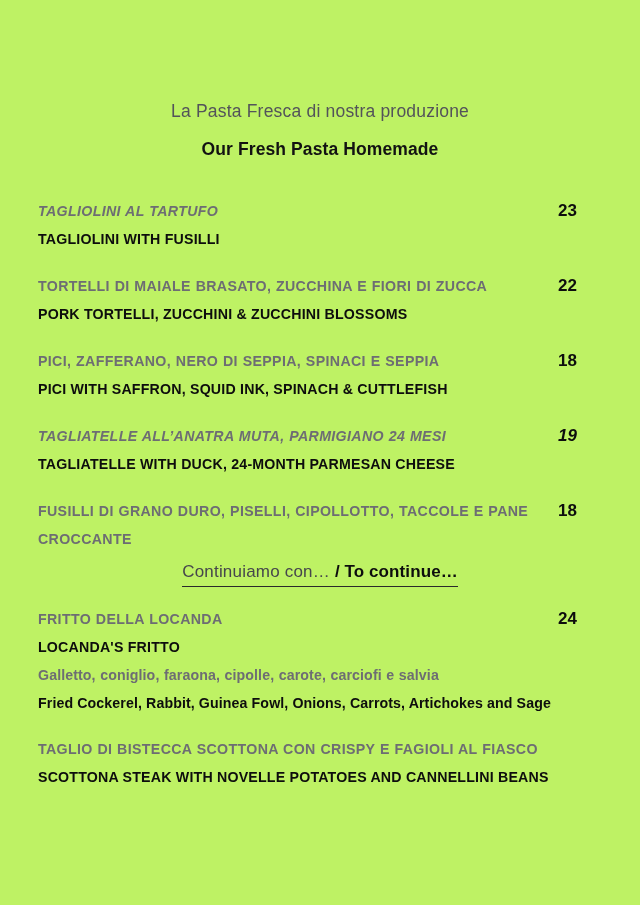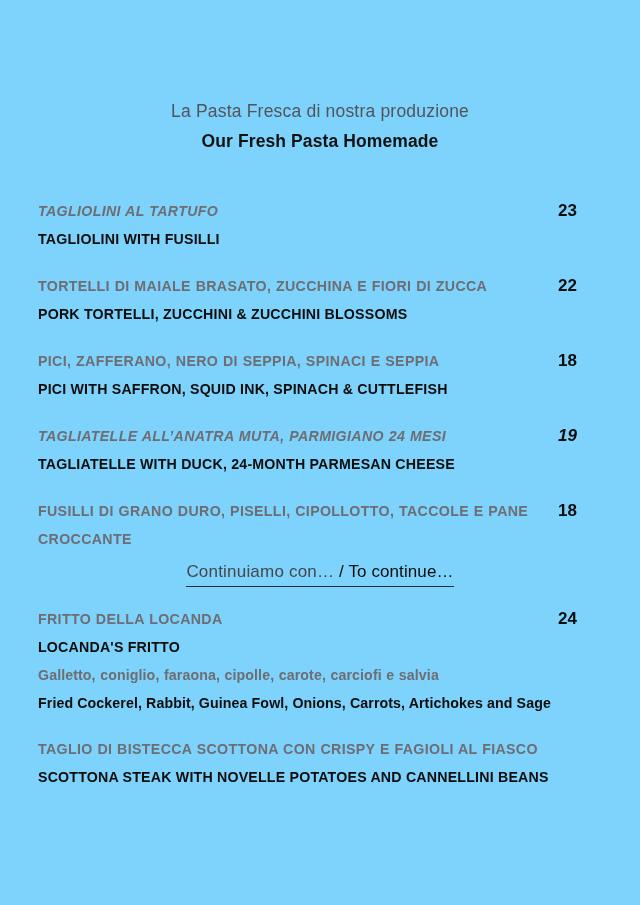--- a/index.html
+++ b/index.html
@@ -12,21 +12,21 @@
     height: 905px;
     font-family: "Liberation Sans", sans-serif;
     -webkit-font-smoothing: antialiased;
     overflow: hidden;
   }
 
   .page {
     position: relative;
     width: 640px;
     height: 905px;
-    background: #7dd3fc;
+    background: #bef264;
     box-sizing: border-box;
   }
 
   
   .heading-block {
     position: absolute;
     top: 98px;
     left: 0;
     width: 640px;
     text-align: center;
@@ -38,21 +38,21 @@
     letter-spacing: 0.2px;
     line-height: 26px;
     white-space: nowrap;
   }
   .heading-en {
     font-size: 17.5px;
     font-weight: 700;
     color: #121212;
     letter-spacing: 0.1px;
     line-height: 26px;
-    margin-top: 4px;
+    margin-top: 12px;
     white-space: nowrap;
   }
 
   
   .menu {
     position: absolute;
     top: 197px;
     left: 38px;
     width: 560px;
   }
@@ -116,21 +116,21 @@
     padding-bottom: 1px;
   }
   .divider .d-it {
     font-size: 17px;
     font-weight: 400;
     color: #46464c;
     letter-spacing: 0.2px;
   }
   .divider .d-en {
     font-size: 17px;
-    font-weight: 400;
+    font-weight: 700;
     color: #0d0d0d;
     letter-spacing: 0.1px;
   }
 
   
   .menu-2 {
     position: absolute;
     top: 605px;
     left: 38px;
     width: 560px;

